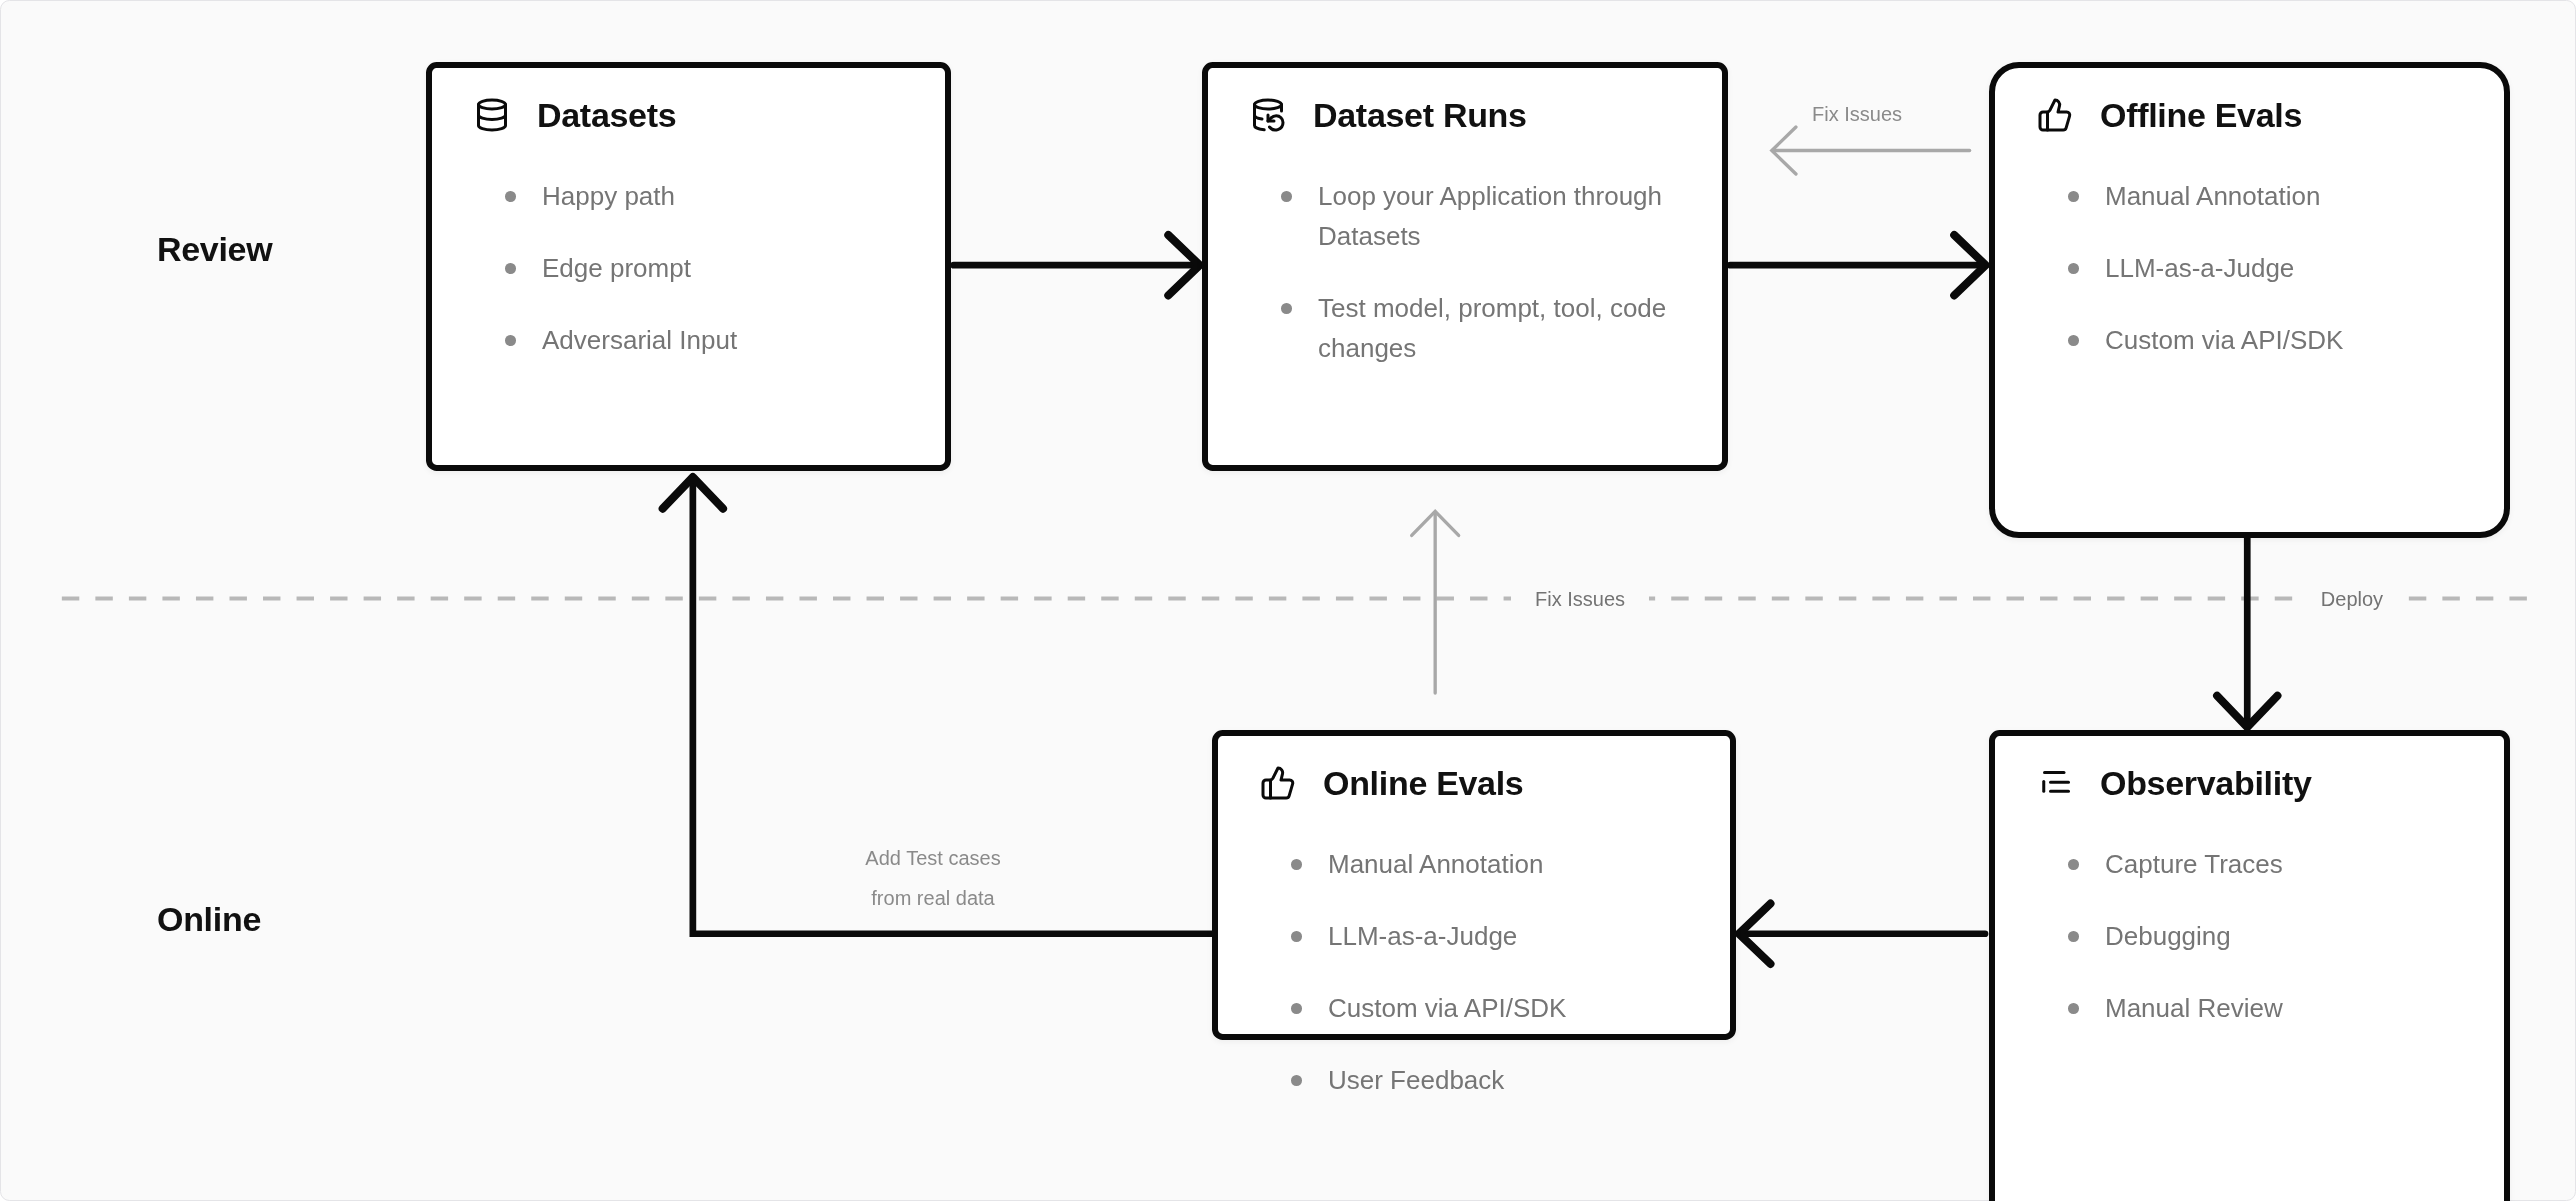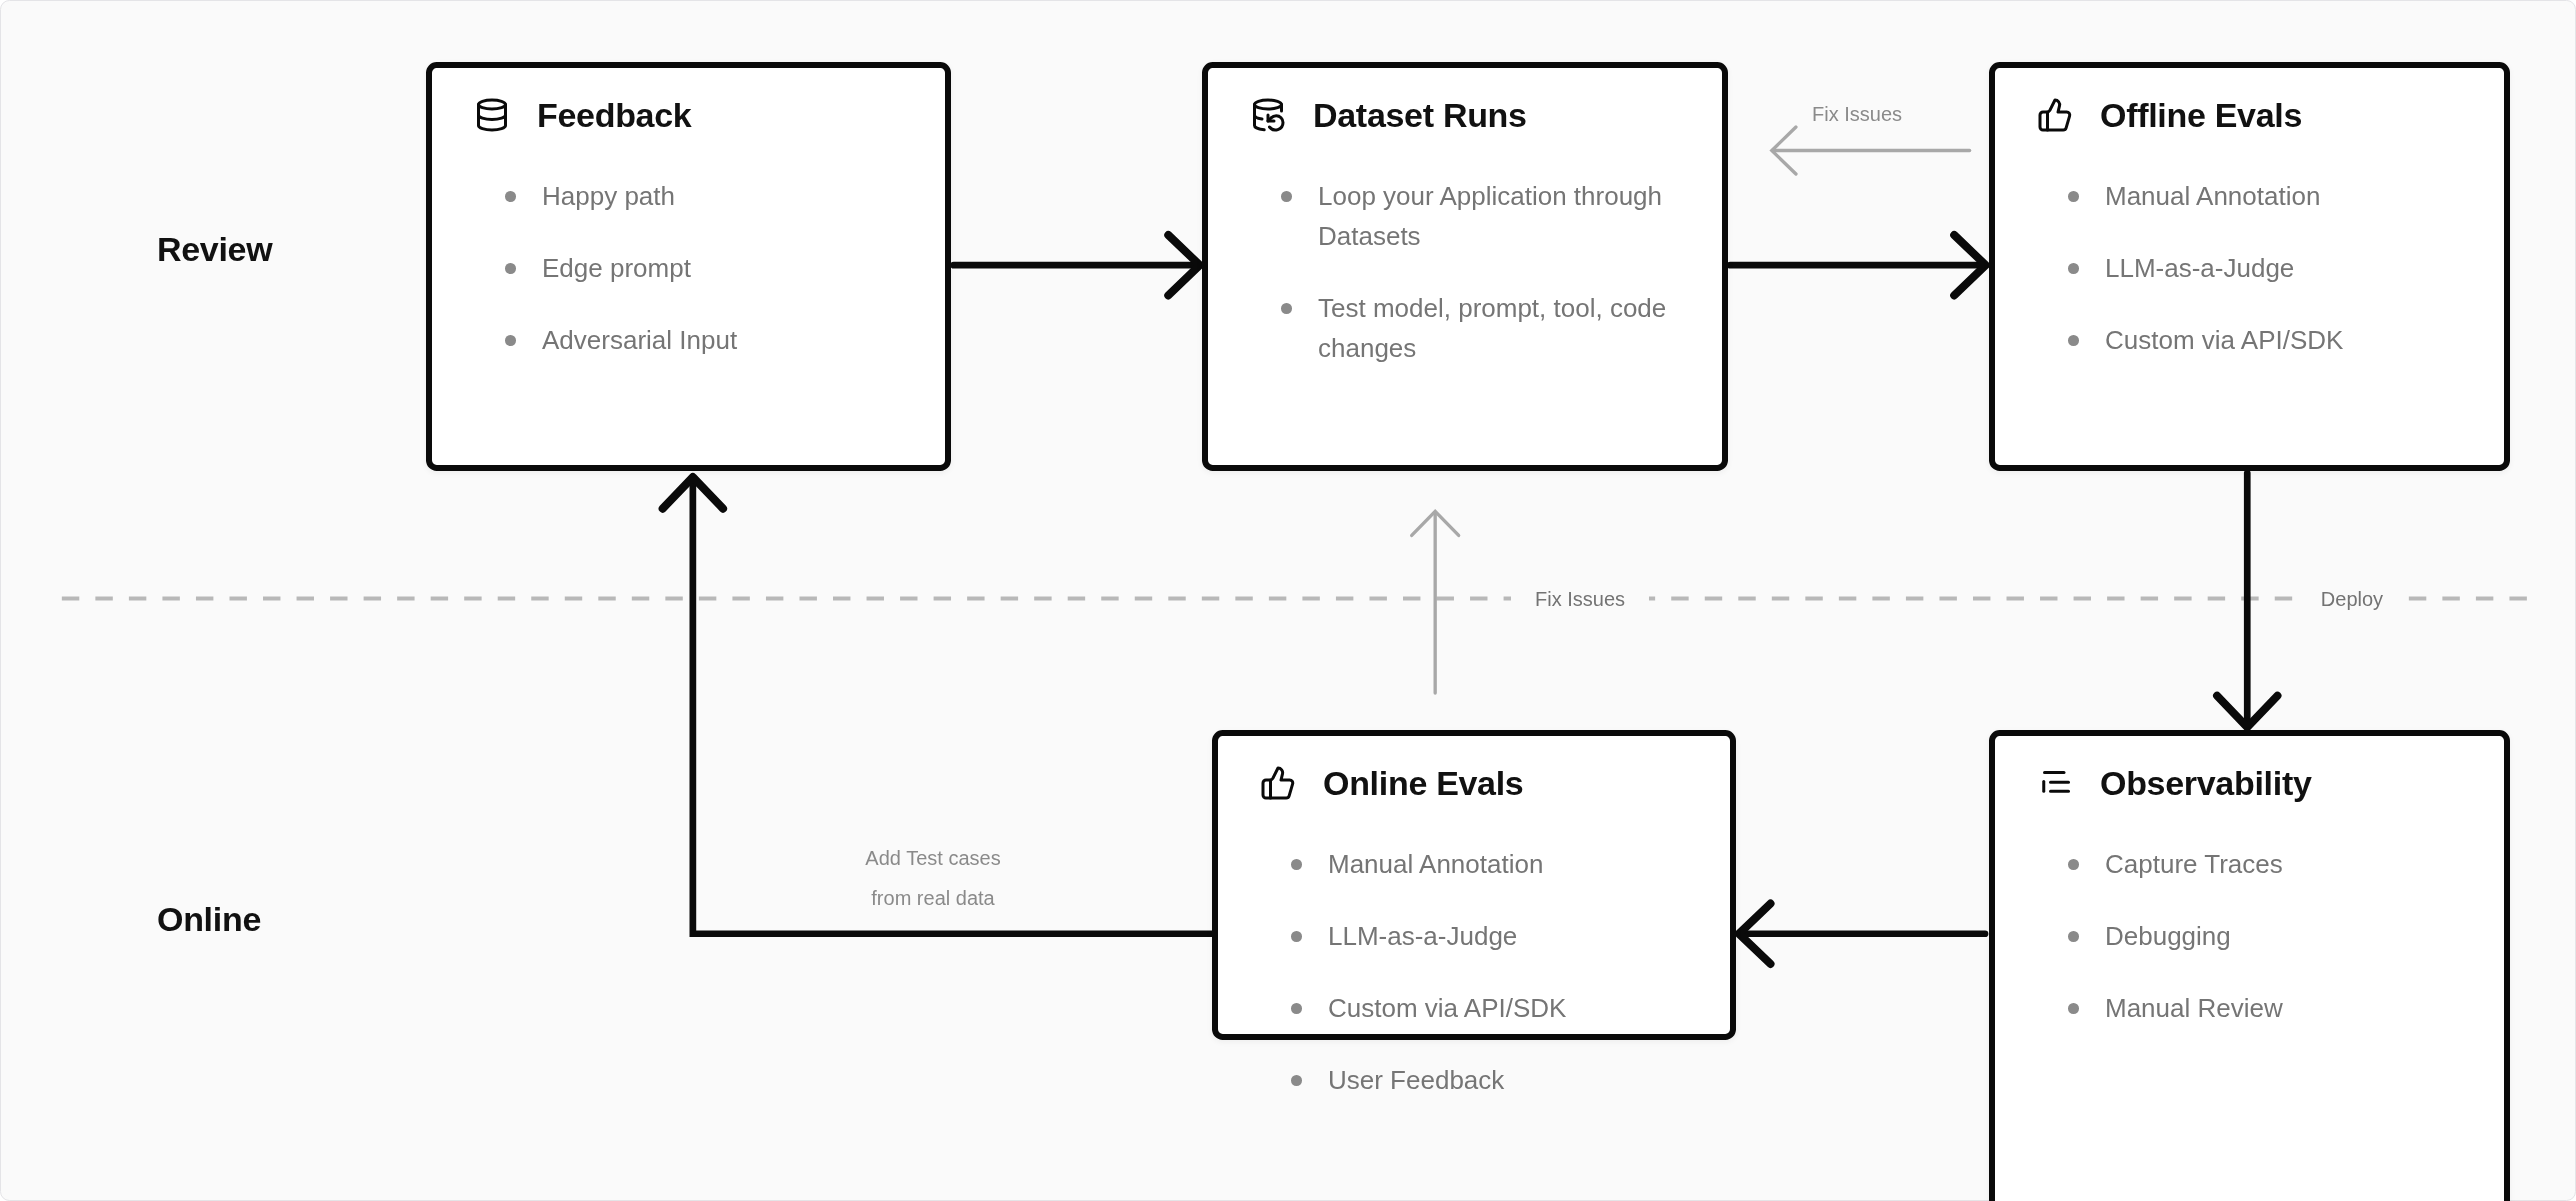--- a/index.html
+++ b/index.html
@@ -16,21 +16,21 @@
                  stroke-width:2;stroke-linecap:round;stroke-linejoin:round;}
   .card-title{font-size:34px;font-weight:700;color:#111111;letter-spacing:-0.3px;line-height:1.12;}
   .card ul{list-style:none;margin:42px 0 0;padding:0;}
   .card li{position:relative;padding-left:68px;font-size:26px;line-height:40px;
            color:#757575;margin-bottom:32px;}
   .card li::before{content:"";position:absolute;left:31px;top:14.8px;width:10.7px;height:10.7px;
            border-radius:50%;background:#8a8a8a;}
 
   .card-datasets     {left:425px; top:61px;  width:525px;height:409px;}
   .card-dataset-runs {left:1201px;top:61px;  width:526px;height:409px;}
-  .card-offline-evals{left:1988px;top:61px;  width:521px;height:409px;}
+  .card-offline-evals{left:1988px;top:61px;  width:521px;height:476px;border-radius:30px;}
   .card-online-evals {left:1211px;top:729px;width:524px;height:310px;}
   .card-observability{left:1988px;top:729px;width:521px;height:508px;}
 
   
   .section-label{position:absolute;font-size:34px;font-weight:700;color:#111111;letter-spacing:-0.3px;}
   .section-offline{left:156px;top:229px;}
   .section-online{left:156px;top:899px;}
 
   
   .edge-label{position:absolute;font-size:20px;color:#8a8a8a;transform:translate(-50%,-50%);
@@ -95,21 +95,21 @@
   <div class="section-label section-offline">Review</div>
   <div class="section-label section-online">Online</div>
 
   <div class="card card-datasets">
     <div class="card-head">
       <svg viewBox="0 0 24 24">
         <ellipse cx="12" cy="5" rx="9" ry="3"></ellipse>
         <path d="M3 5v14a9 3 0 0 0 18 0V5"></path>
         <path d="M3 12a9 3 0 0 0 18 0"></path>
       </svg>
-      <span class="card-title">Feedback</span>
+      <span class="card-title">Datasets</span>
     </div>
     <ul>
       <li>Happy path</li>
       <li>Edge prompt</li>
       <li>Adversarial Input</li>
     </ul>
   </div>
 
   <div class="card card-dataset-runs">
     <div class="card-head">

